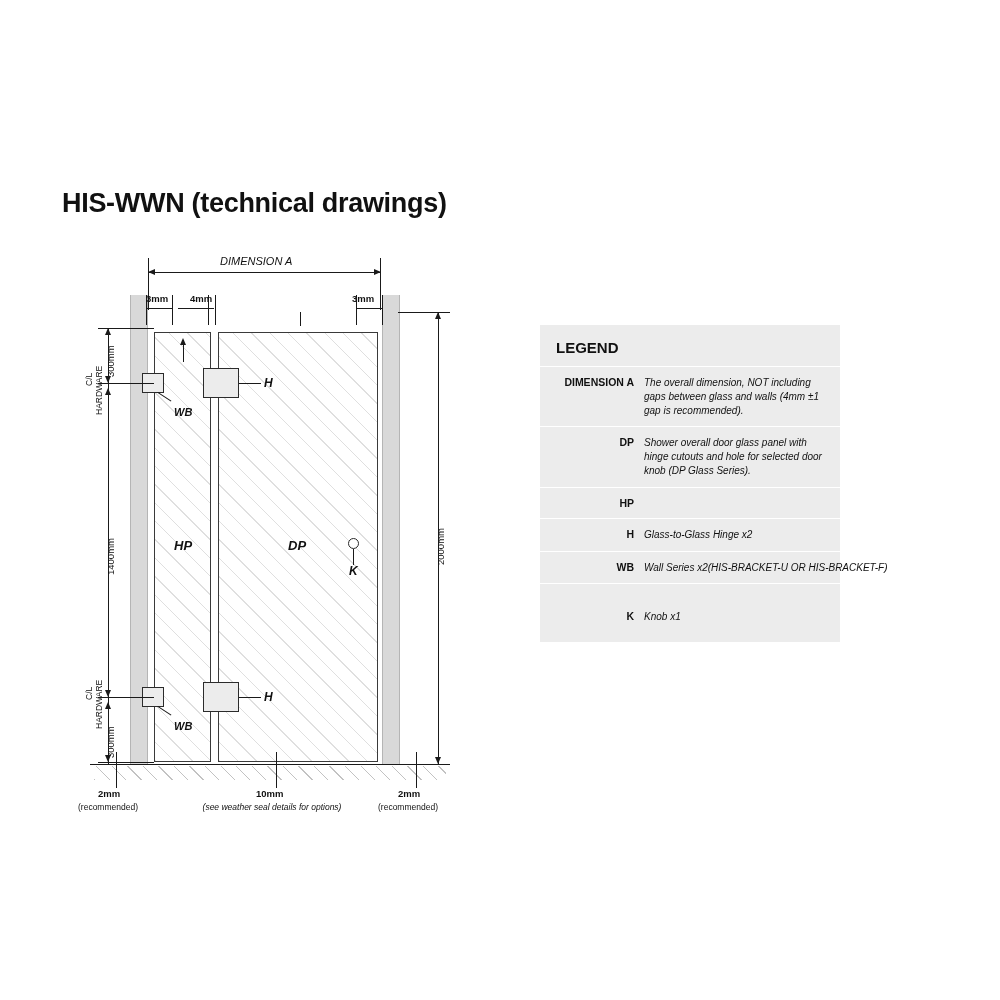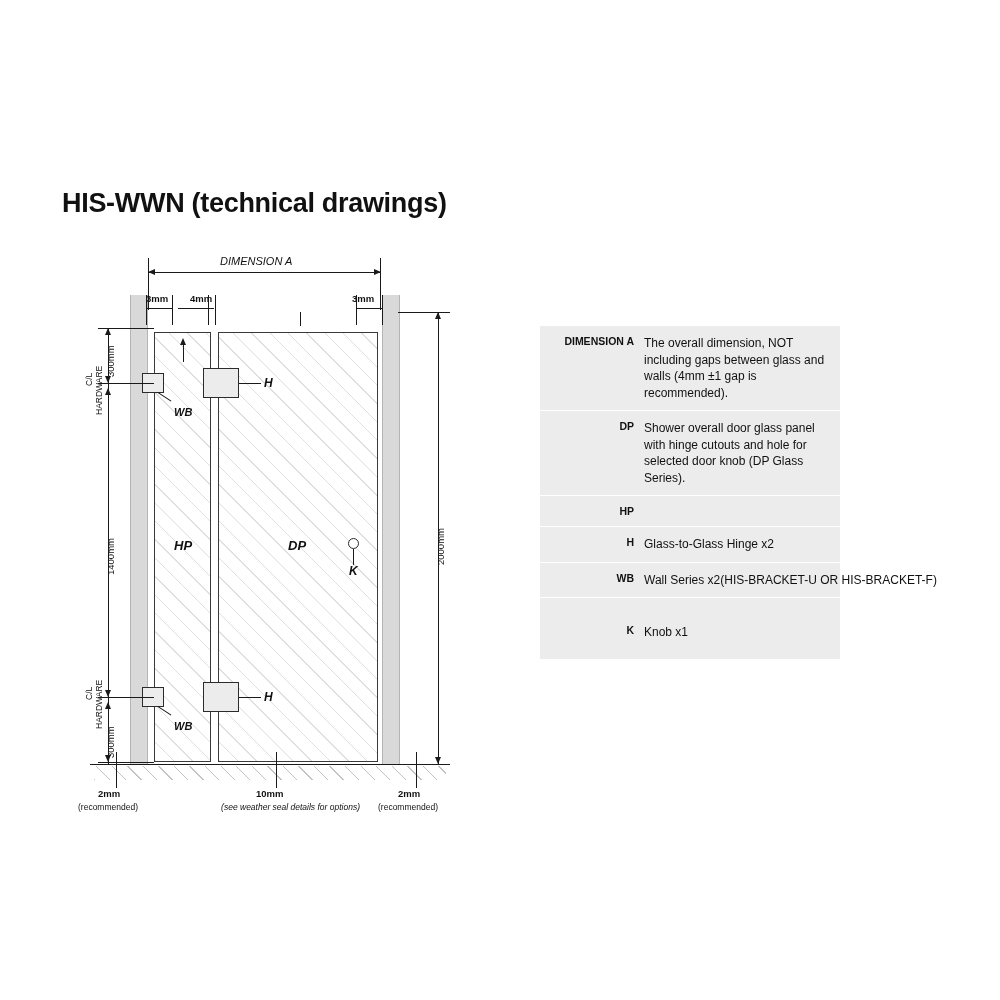--- a/index.html
+++ b/index.html
@@ -156,23 +156,24 @@
     flex: 0 0 94px;
     text-align: right;
     padding-right: 10px;
     font-size: 10.5px;
     font-weight: bold;
     color: #111;
     box-sizing: border-box;
   }
   .legend-row .ldesc {
     flex: 1 1 auto;
-    font-size: 12px;
+    font-size: 10px;
     line-height: 1.38;
     color: #111;
+    font-style: italic;
   }
   .legend-row.wide .ldesc { white-space: nowrap; }
   .legend-note {
     font-size: 9px;
     font-style: italic;
     color: #111;
     text-align: center;
     padding: 14px 4px 10px 4px;
     background: #ffffff;
   }
@@ -273,28 +274,29 @@
   <div class="floor-hatch" style="left:34px; top:526px; width:352px; height:14px;"></div>
 
   <div class="line vline" style="left:56px; top:512px; height:36px;"></div>
   <div class="line vline" style="left:216px; top:512px; height:36px;"></div>
   <div class="line vline" style="left:356px; top:512px; height:36px;"></div>
 
   <div class="label bold small" style="left:38px; top:548px;">2mm</div>
   <div class="label tiny" style="left:18px; top:562px;">(recommended)</div>
 
   <div class="label bold small" style="left:196px; top:548px;">10mm</div>
-  <div class="label tiny italic" style="left:100px; top:562px; width:200px; white-space:normal; text-align:right;">(see weather seal details for options)</div>
+  <div class="label tiny italic" style="left:112px; top:562px; width:200px; white-space:normal; text-align:center;">(see weather seal details for options)</div>
 
   <div class="label bold small" style="left:338px; top:548px;">2mm</div>
   <div class="label tiny" style="left:318px; top:562px;">(recommended)</div>
 
 </div>
 
 <div id="legend">
+  <div class="legend-title">LEGEND</div>
 
   <div class="legend-row">
     <div class="lkey">DIMENSION A</div>
     <div class="ldesc">The overall dimension, NOT including gaps between glass and walls (4mm ±1 gap is recommended).</div>
   </div>
 
   <div class="legend-row">
     <div class="lkey">DP</div>
     <div class="ldesc">Shower overall door glass panel with hinge cutouts and hole for selected door knob (DP Glass Series).</div>
   </div>

